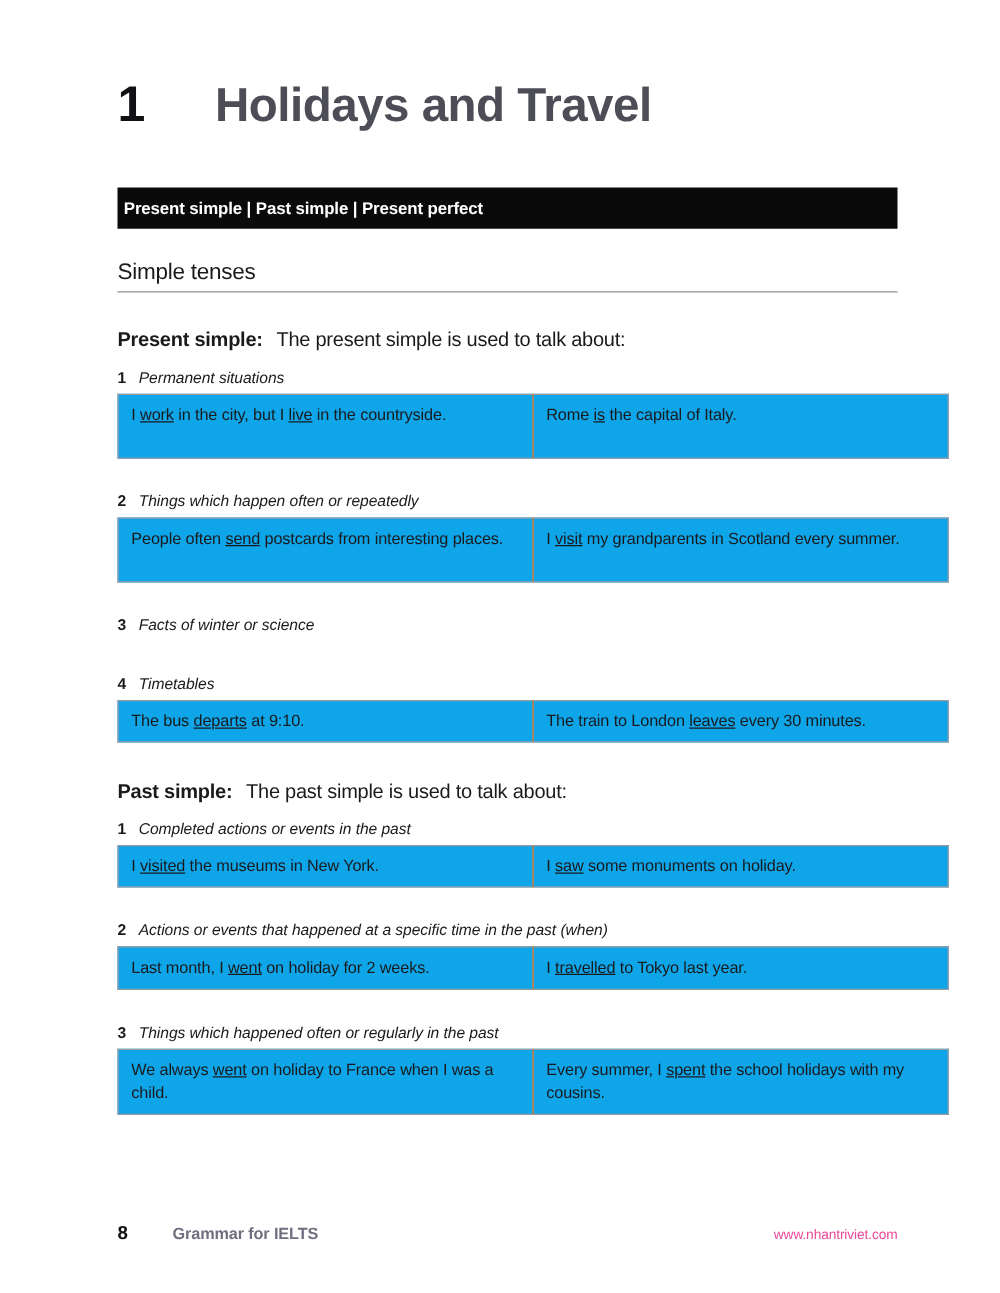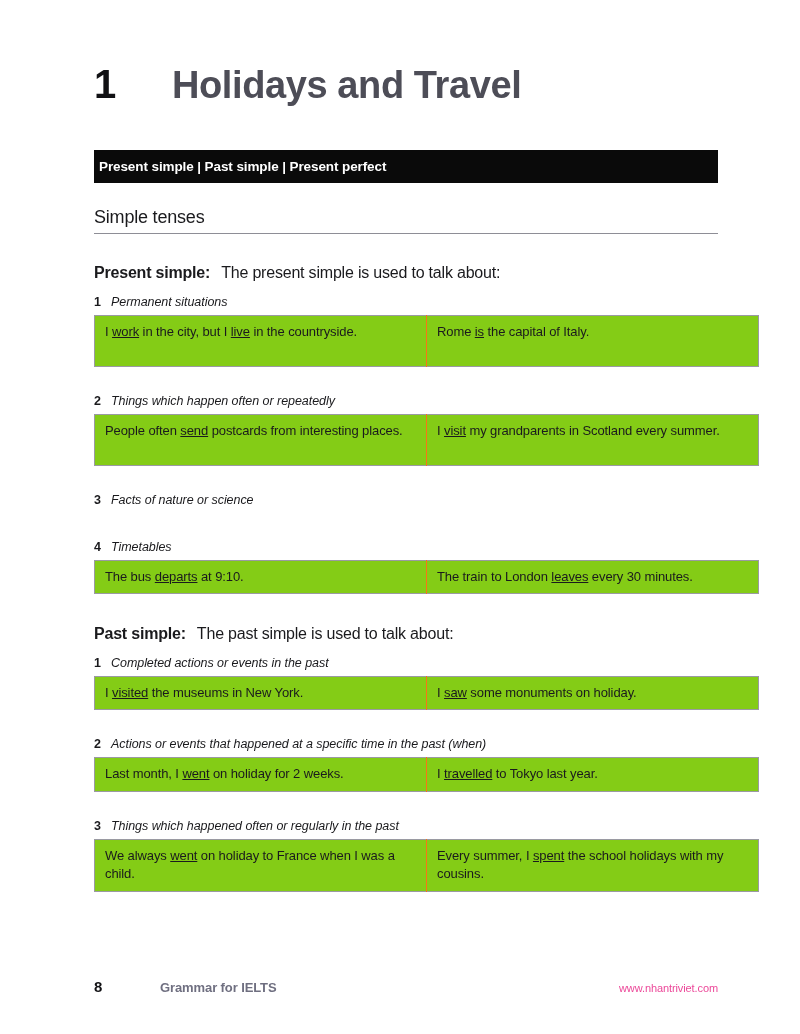--- a/index.html
+++ b/index.html
@@ -129,21 +129,21 @@
   .usage-desc {
     font-style: italic;
     letter-spacing: -0.05px;
   }
 
   .ex-table {
     width: 624px;
     border: 1px solid #9a9aa2;
     border-collapse: collapse;
     table-layout: fixed;
-    background: #84cc16;
+    background: #0ea5e9;
   }
   .ex-table td {
     border: 0;
     padding: 7px 9px 7px 10px;
     font-size: 13px;
     line-height: 1.42;
     color: #1a1a1d;
     vertical-align: top;
     letter-spacing: -0.1px;
   }
@@ -167,21 +167,20 @@
     font-weight: bold;
     color: #111114;
     width: 44px;
     flex: 0 0 44px;
   }
   .footer-book {
     font-size: 13px;
     color: #6f6f80;
     font-weight: bold;
     letter-spacing: -0.1px;
-    margin-left: 22px;
   }
   .footer-url {
     margin-left: auto;
     font-size: 11px;
     color: #ec4899;
     letter-spacing: -0.1px;
   }
 </style>
 </head>
 <body>
@@ -232,21 +231,21 @@
                 <td class="col-left">People often <u>send</u> postcards from interesting places.</td>
                 <td class="col-right">I <u>visit</u> my grandparents in Scotland every summer.</td>
               </tr>
             </tbody>
           </table>
         </div>
         <div class="gap-md"></div>
         <div class="usage-item">
           <div class="usage-caption">
             <span class="usage-num">3</span>
-            <span class="usage-desc">Facts of nature or science</span>
+            <span class="usage-desc">Facts of winter or science</span>
           </div>
         </div>
         <div class="gap-md"></div>
         <div class="usage-item">
           <div class="usage-caption">
             <span class="usage-num">4</span>
             <span class="usage-desc">Timetables</span>
           </div>
           <table class="ex-table">
             <tbody>

